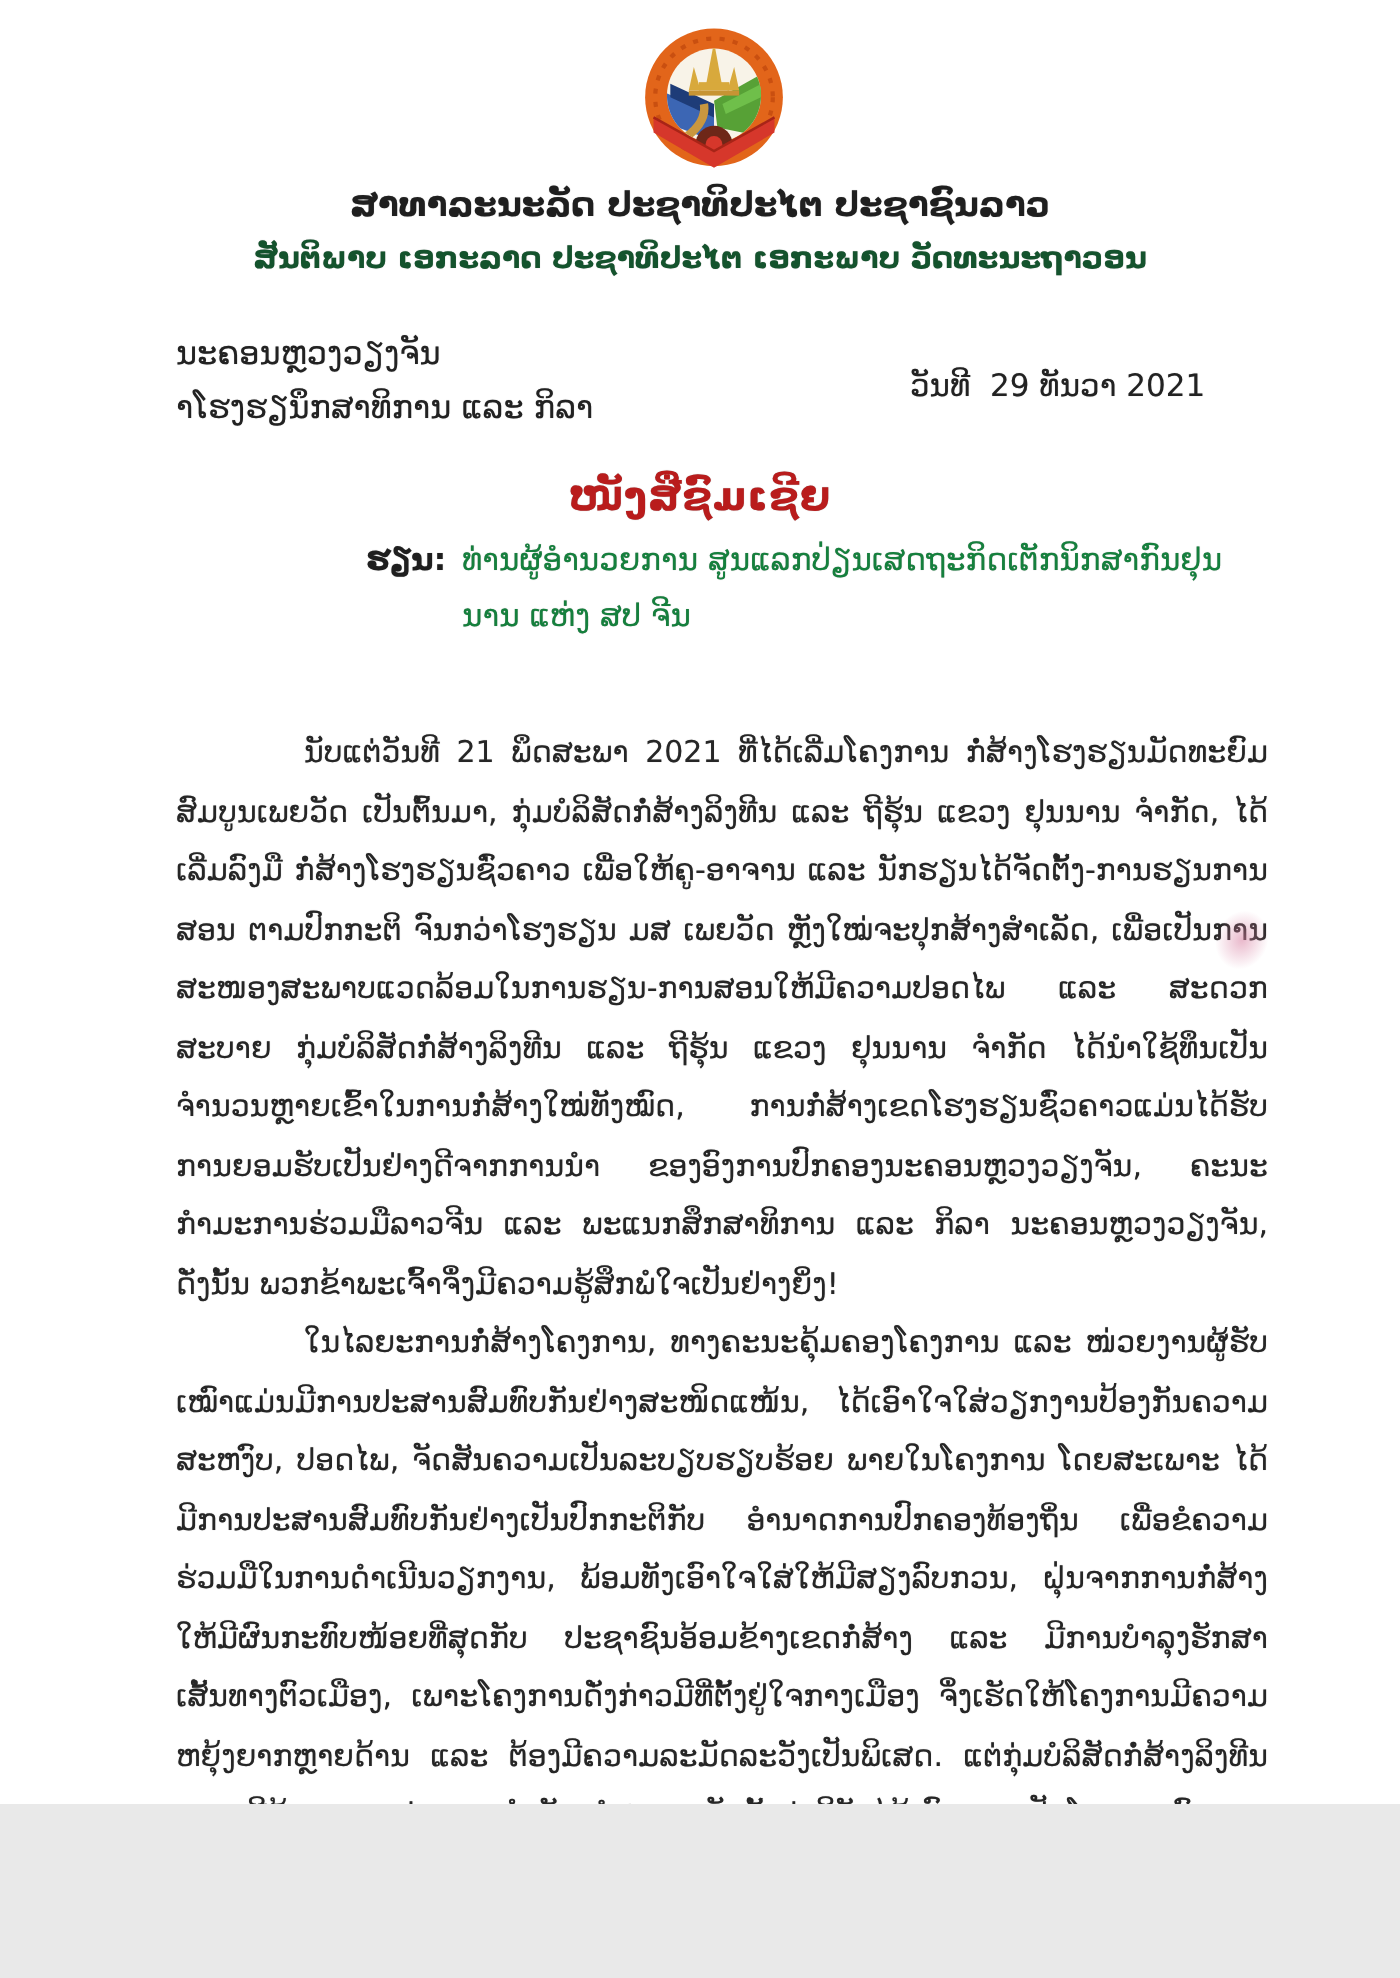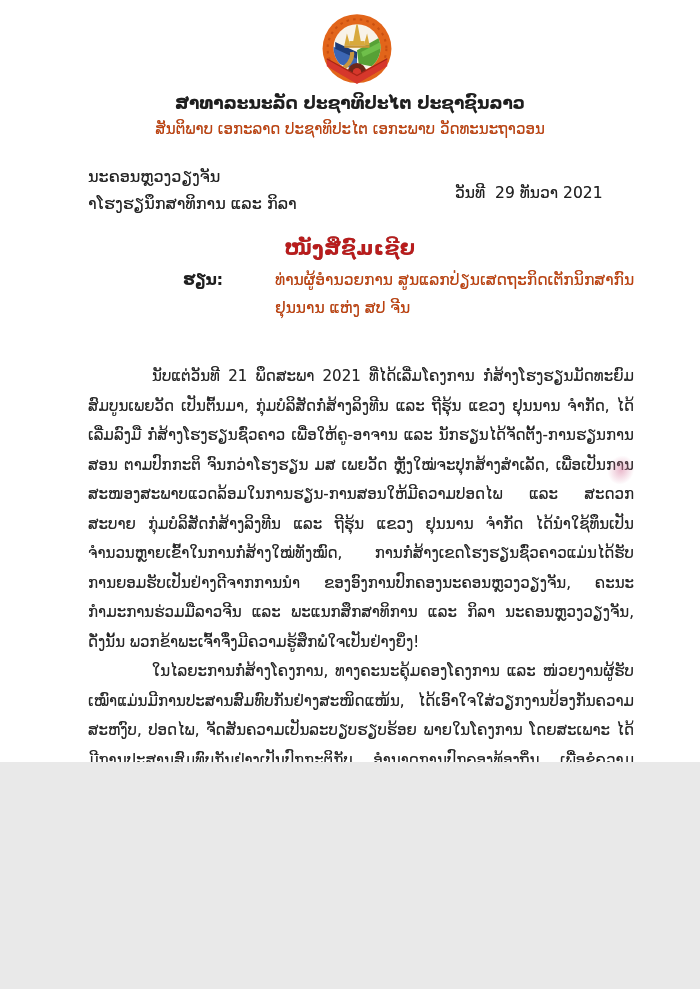--- a/index.html
+++ b/index.html
@@ -1,44 +1,44 @@
 <!DOCTYPE html>
 <html><head>
 <meta charset="utf-8">
 <style>
   html,body{margin:0;padding:0;background:#e9e9e9;}
   .page{
     position:relative;
-    width:700px;height:762px;
+    width:700px;height:902px;
     margin:0 auto;
     background:#ffffff;
     font-family:"DejaVu Sans", sans-serif;
     color:#242424;
     overflow:hidden;
     text-shadow:0 0 .4px rgba(40,40,40,.45);
   }
   .emblem{position:absolute;top:10px;left:314px;width:86px;height:84px;}
   .hdr1{
     position:absolute;top:93px;left:0;width:100%;
     text-align:center;font-weight:700;font-size:17px;color:#1f1f1f;
   }
   .hdr2{
     position:absolute;top:120px;left:0;width:100%;
-    text-align:center;font-size:15px;color:#c2410c;
+    text-align:center;font-size:15px;color:#14532d;font-weight:bold;
   }
   .issuer{position:absolute;top:163px;left:88px;font-size:16px;line-height:27px;color:#222;}
   .date{position:absolute;top:184px;left:455px;font-size:15.5px;color:#222;white-space:pre;}
   .title{
     position:absolute;top:236px;left:0;width:100%;
     text-align:center;font-weight:700;font-size:20px;color:#b91c1c;letter-spacing:.5px;
   }
   .meta{position:absolute;top:267px;left:183px;width:452px;font-size:15.5px;line-height:27.5px;}
   .meta .row{display:flex;align-items:flex-start;}
   .meta .lbl{flex:0 0 48px;font-weight:700;color:#1f1f1f;}
-  .meta .val{flex:1;color:#c2410c;margin-left:44px;}
+  .meta .val{flex:1;color:#15803d;}
   .letter-body{
     position:absolute;top:362px;left:88px;width:546px;
     font-size:15px;line-height:29.5px;color:#262626;
     text-align:justify;
   }
   .letter-body p{margin:0;text-indent:64px;}
   
   .smudge{position:absolute;border-radius:50%;pointer-events:none;}
   .smudge.mid{
     top:455px;left:608px;width:26px;height:30px;

